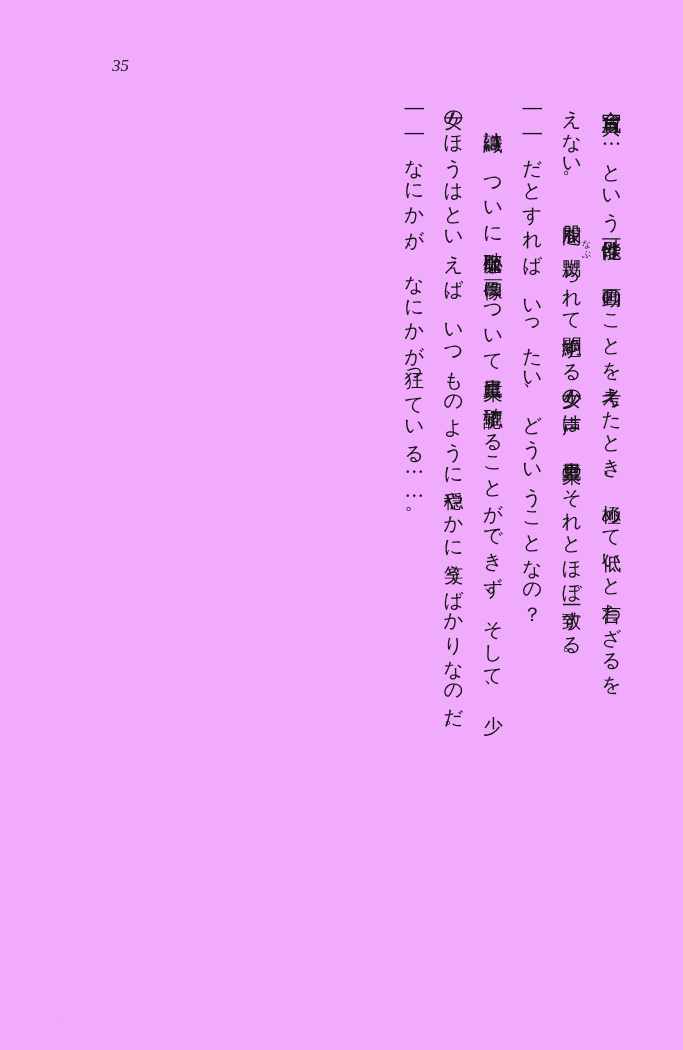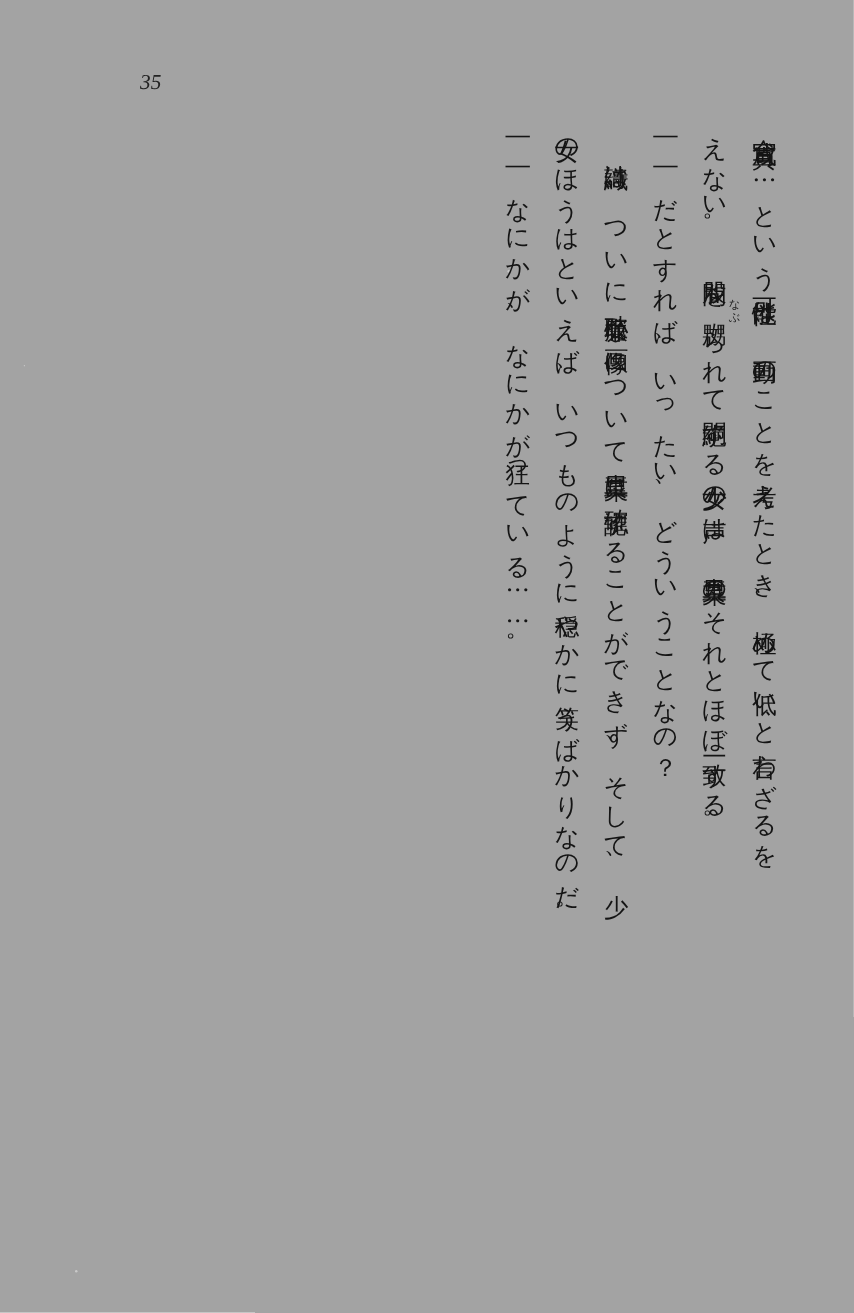--- a/index.html
+++ b/index.html
@@ -12,21 +12,21 @@
     height: 1050px;
     font-family: "Liberation Serif", "DejaVu Serif", serif;
     color: #1a1a1a;
     position: relative;
     overflow: hidden;
   }
 
   .page {
     position: absolute;
     inset: 0;
-    background: #a3a3a3;
+    background: #f0abfc;
   }
 
   
   .page-number {
     position: absolute;
     left: 112px;
     top: 56px;
     font-family: "Liberation Serif", "DejaVu Serif", serif;
     font-style: italic;
     font-size: 17px;

